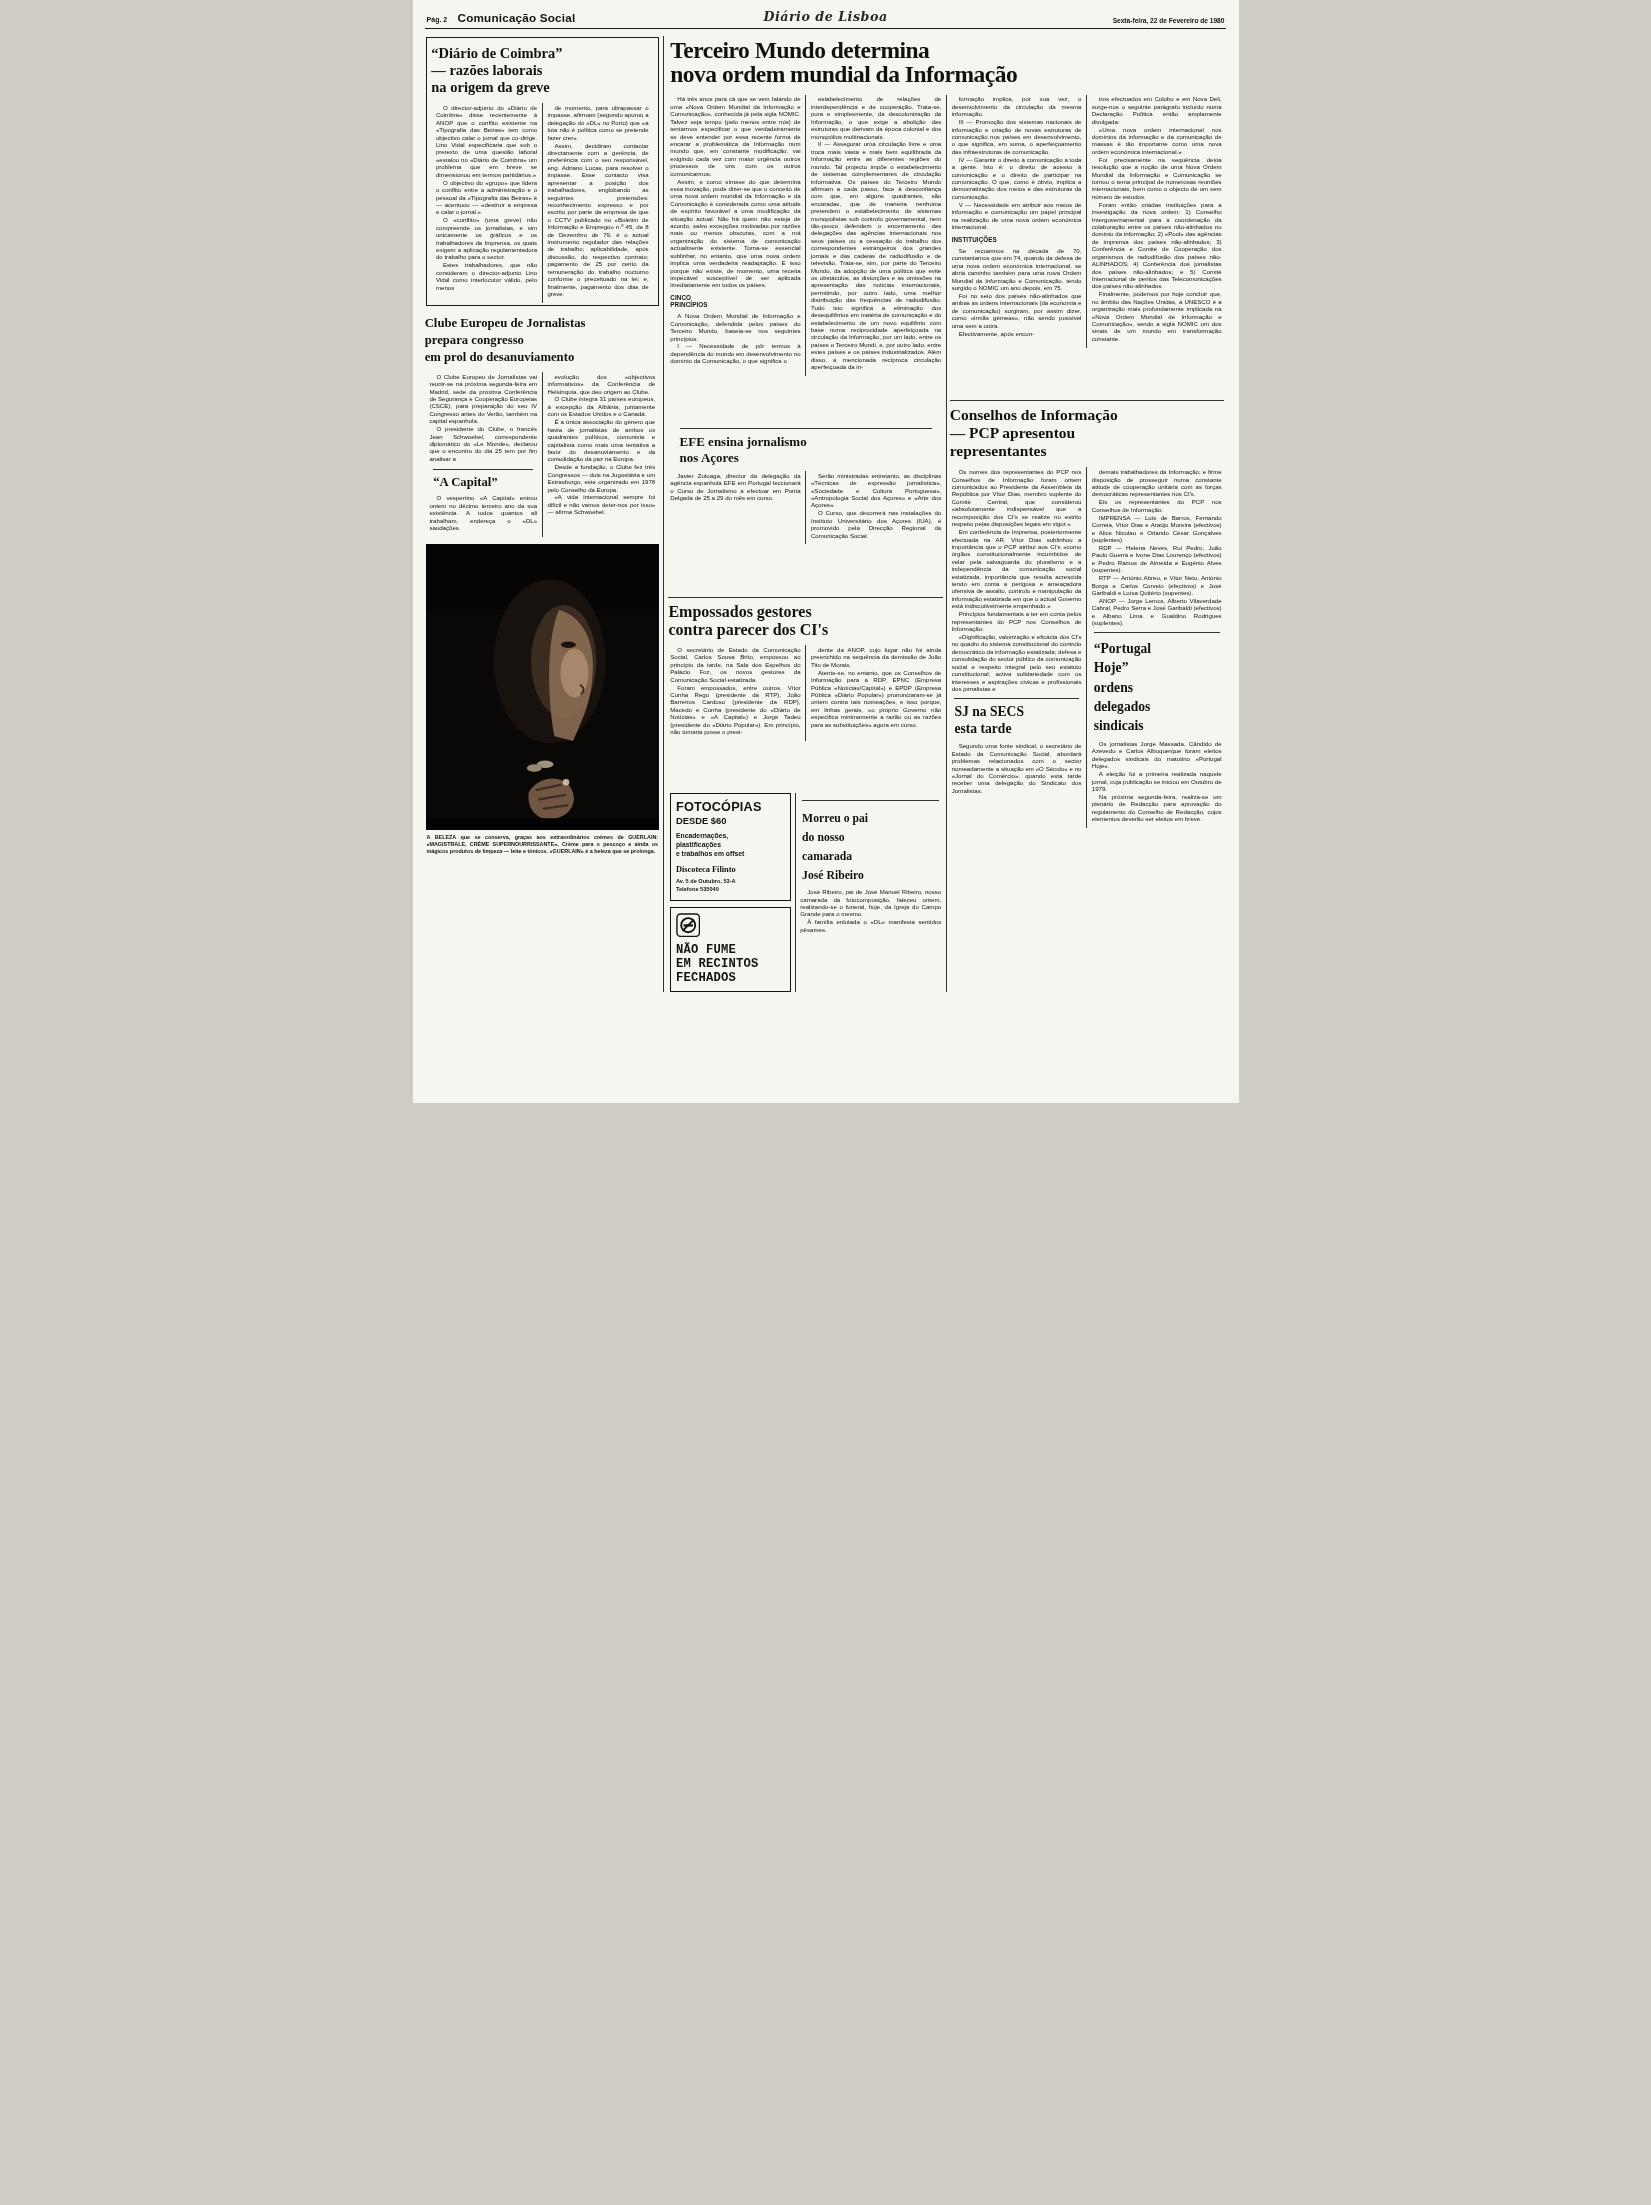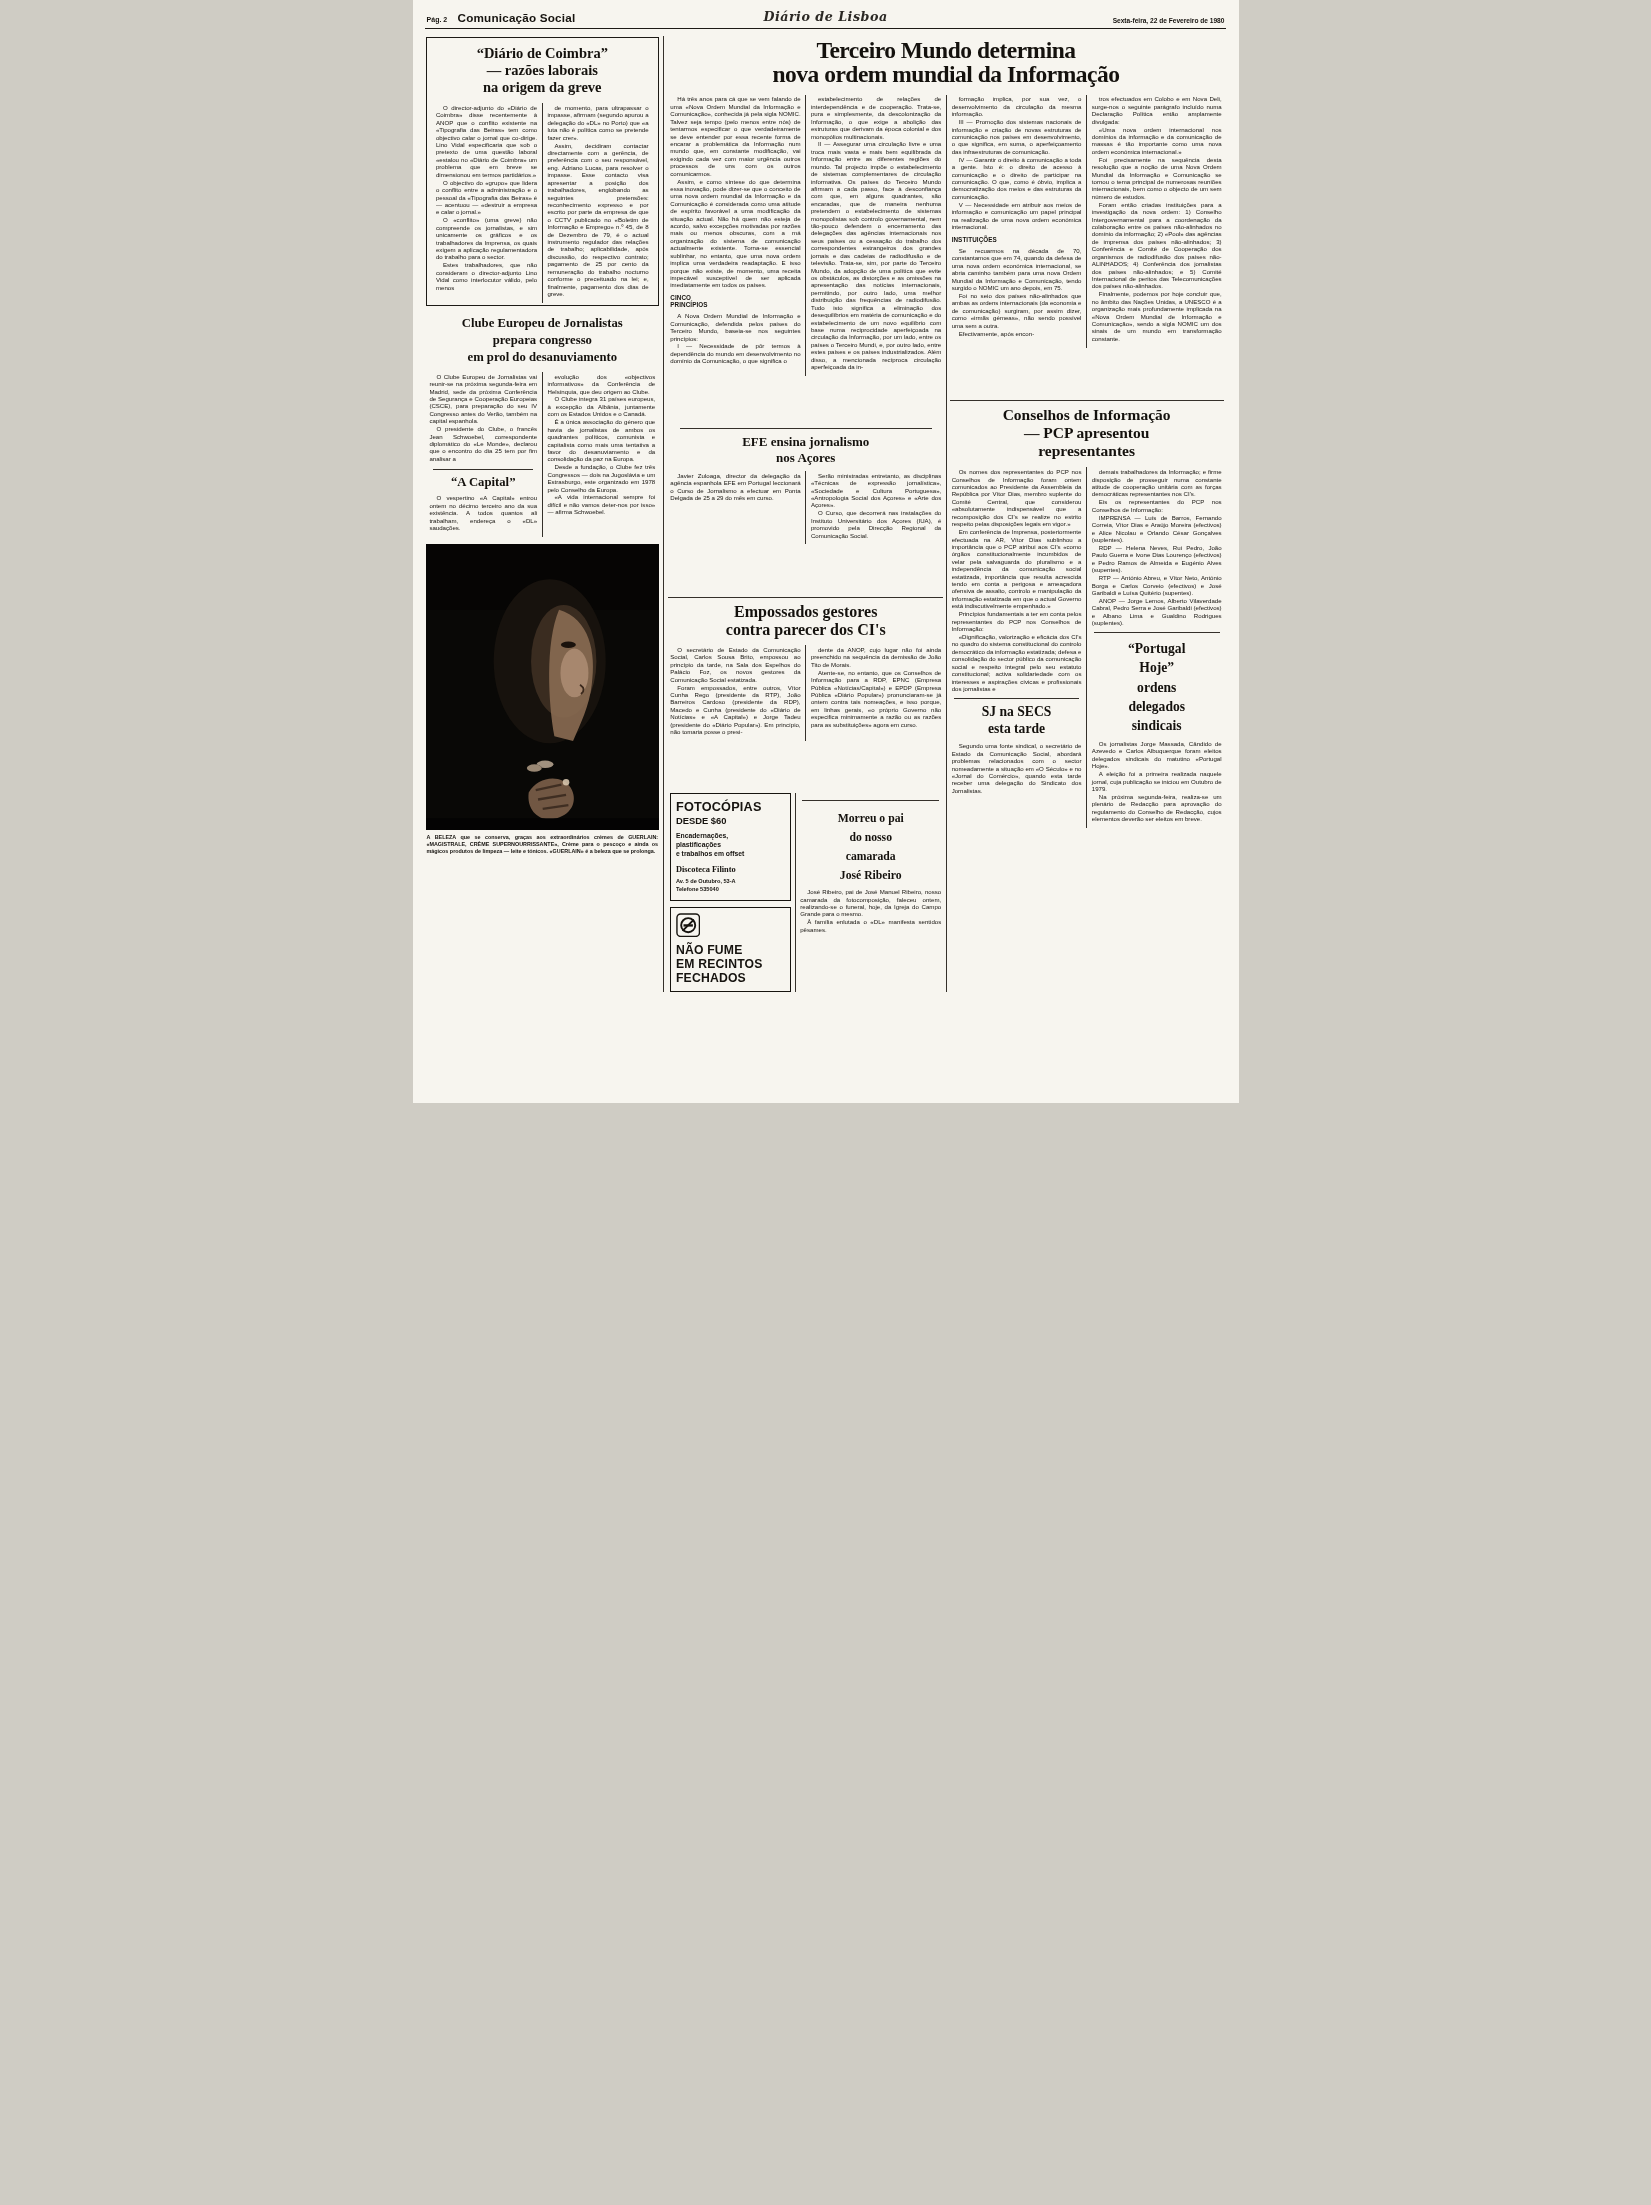--- a/index.html
+++ b/index.html
@@ -24,21 +24,21 @@
   .half + .half { border-left:0.5px solid #35302a; }
   .cols { display:flex; align-items:stretch; }
   .cols > .col { flex:1; min-width:0; padding:0.9px 4.7px 4.7px; }
   .cols > .col + .col { border-left:0.5px solid #35302a; }
 
   .para { font-size:6.1px; line-height:1.22; text-align:justify; text-indent:7px; margin:0 0 0.5px; }
   .subhead { font-size:6.3px; font-weight:700; letter-spacing:0.1px; margin:5.6px 0 3.8px; }
   .subhead .line { display:block; }
 
   
-  .hl { font-family:"Liberation Serif", serif; font-weight:700; text-align:center; color:#14110d; }
+  .hl { font-family:"Liberation Serif", serif; font-weight:700; text-align:left; color:#14110d; }
   .hl .line { display:block; }
   .ruled { border-top:0.5px solid #35302a; padding-top:4.7px; }
   .hl-main { font-size:23.5px; line-height:1.05; letter-spacing:-0.5px; margin:1.9px 4.7px 7.5px; }
   .hl-box { font-size:14.5px; line-height:1.18; margin:1.9px 0 6.6px; }
   .hl-clube { font-size:12.7px; line-height:1.35; margin:8.4px 0 5.6px; }
   .hl-capital { font-size:12.7px; margin:6.6px 3.8px 4.7px; }
   .hl-emp { font-size:16px; line-height:1.12; margin:4.7px 2.8px 6.6px; }
   .hl-cons { font-size:15.5px; line-height:1.18; margin:4.7px 2.8px 6.6px; }
   .hl-efe { font-size:13px; line-height:1.2; margin:4.7px 14px 5.6px; }
   .hl-sj { font-size:13.6px; line-height:1.25; margin:5.6px 2.8px 4.7px; }
@@ -60,21 +60,21 @@
   .ads-left { width:46%; padding:0 3.8px 0 4.7px; }
   .ads-right { width:54%; border-left:0.5px solid #35302a; padding:0 4.7px; }
   .adbox { border:0.9px solid #17140f; padding:5.6px 4.7px; }
   .ad-foto-title { font-size:12.7px; font-weight:800; letter-spacing:0.2px; }
   .ad-foto-sub { font-size:9.4px; font-weight:800; margin:0.9px 0 4.7px; }
   .ad-foto-svc { font-size:6.8px; font-weight:700; line-height:1.35; }
   .ad-foto-store { font-family:"Liberation Serif", serif; font-size:8.4px; font-weight:700; margin:6.6px 0 4.7px; }
   .ad-foto-addr { font-size:5.6px; font-weight:700; line-height:1.4; }
   .ad-smoke { margin-top:6.6px; padding-top:4.7px; }
   .ad-smoke-lines { font-size:12.2px; font-weight:800; line-height:1.15; letter-spacing:0.2px; }
-  .ad-smoke-lines .line { display:block; }
+  .ad-smoke-lines .line { display:block;font-family:Liberation Mono, monospace; }
   .smoke-icon { display:inline-block; margin-bottom:3.8px; }
 </style>
 </head>
 <body>
 
 <div class="page">
 
   <header class="header">
     <div class="h-left">
       <span class="pagenum">Pág. 2</span>

